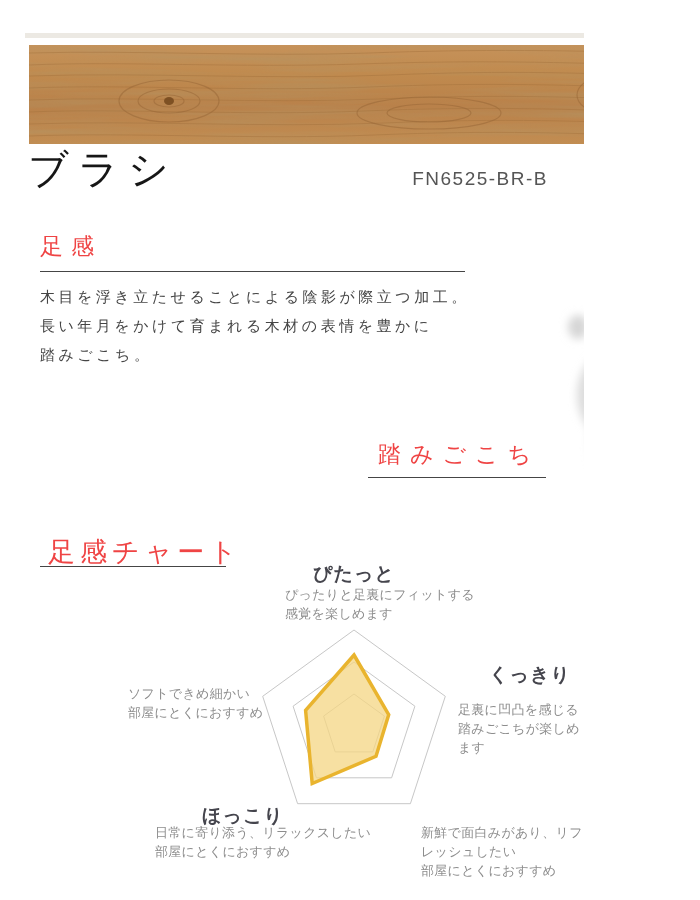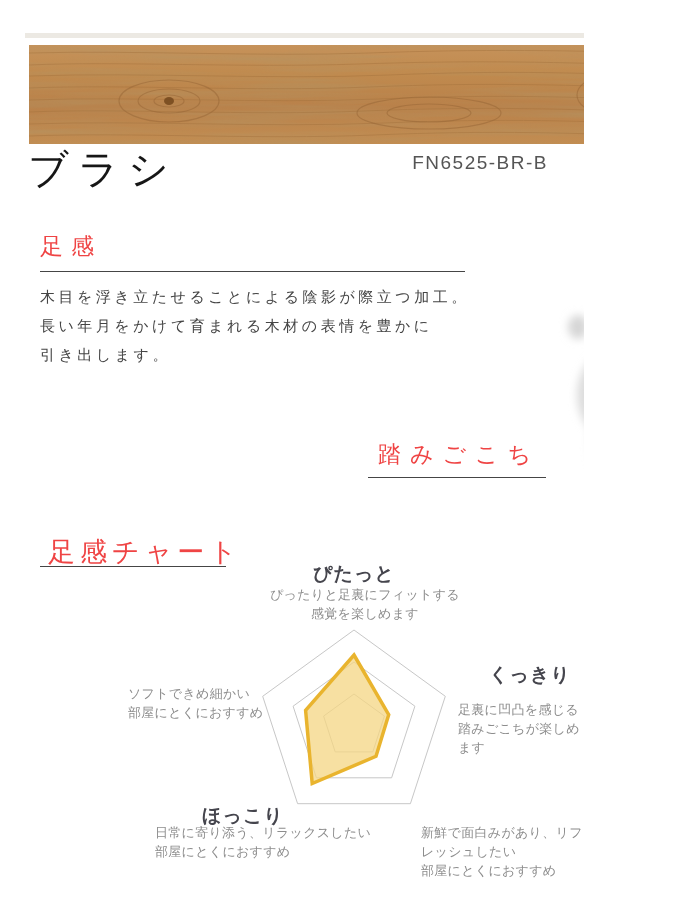--- a/index.html
+++ b/index.html
@@ -11,21 +11,21 @@
 
   
   #top-edge{left:25px;top:33px;width:660px;height:5px;background:#ece9e3;}
 
   
   #plank{left:29px;top:45px;width:655px;height:99px;}
 
   
   #title{left:28px;top:146px;font-family:"Liberation Serif","DejaVu Serif",serif;
     font-size:40px;letter-spacing:9px;color:#161616;line-height:1.2;}
-  #code{right:36px;top:152px;font-size:19px;letter-spacing:1.5px;color:#555;}
+  #code{right:36px;top:168px;font-size:19px;letter-spacing:1.5px;color:#555;}
 
   
   .h-serif{font-family:"Liberation Serif","DejaVu Serif",serif;color:#ef4444;}
   #h-sokkan{left:40px;top:231px;font-size:23px;letter-spacing:8px;}
   #u-sokkan{left:40px;top:271px;width:425px;height:0;border-top:1px solid #454545;}
   #sokkan-body{left:40px;top:282px;font-size:15px;letter-spacing:3.5px;line-height:29px;color:#454545;}
 
   #h-fumi{left:378px;top:439px;font-size:23px;letter-spacing:9px;}
   #u-fumi{left:368px;top:477px;width:178px;height:0;border-top:1px solid #454545;}
 
@@ -35,21 +35,21 @@
   
   #footprint{left:548px;top:293px;width:150px;height:260px;}
 
   
   #radar{left:240px;top:612px;width:228px;height:228px;}
 
   .axis-title{font-size:19px;font-weight:bold;color:#45454d;letter-spacing:1px;text-align:center;}
   .axis-desc{font-size:13px;color:#8d8d8d;line-height:19px;letter-spacing:0.3px;}
 
   #t-pitatto{left:254px;top:561px;width:200px;}
-  #d-pitatto{left:270px;top:585px;text-align:center;}
+  #d-pitatto{left:285px;top:585px;}
   #t-kukkiri{left:468px;top:662px;width:124px;}
   #d-kukkiri{left:458px;top:700px;}
   #t-shakitto{left:398px;top:803px;width:124px;}
   #d-shakitto{left:421px;top:823px;}
   #t-hokkori{left:181px;top:803px;width:124px;}
   #d-hokkori{left:155px;top:823px;}
   #t-maroyaka{left:136px;top:659px;width:124px;}
   #d-maroyaka{left:128px;top:684px;}
 </style>
 </head>
@@ -99,21 +99,21 @@
   </svg>
 
   <div id="title" class="abs">ブラシ</div>
   <div id="code" class="abs">FN6525-BR-B</div>
 
   <div id="h-sokkan" class="abs h-serif">足感</div>
   <div id="u-sokkan" class="abs"></div>
   <div id="sokkan-body" class="abs">
     <div>木目を浮き立たせることによる陰影が際立つ加工。</div>
     <div>長い年月をかけて育まれる木材の表情を豊かに</div>
-    <div>引き出します。</div>
+    <div>踏みごこち。</div>
   </div>
 
   <svg id="footprint" class="abs" viewBox="0 0 150 260">
     <defs>
       <filter id="fb" x="-40%" y="-40%" width="180%" height="180%">
         <feGaussianBlur stdDeviation="4"></feGaussianBlur>
       </filter>
     </defs>
     <g filter="url(#fb)">
       <ellipse cx="30" cy="34" rx="10" ry="12" fill="#d6d6d6"></ellipse>

